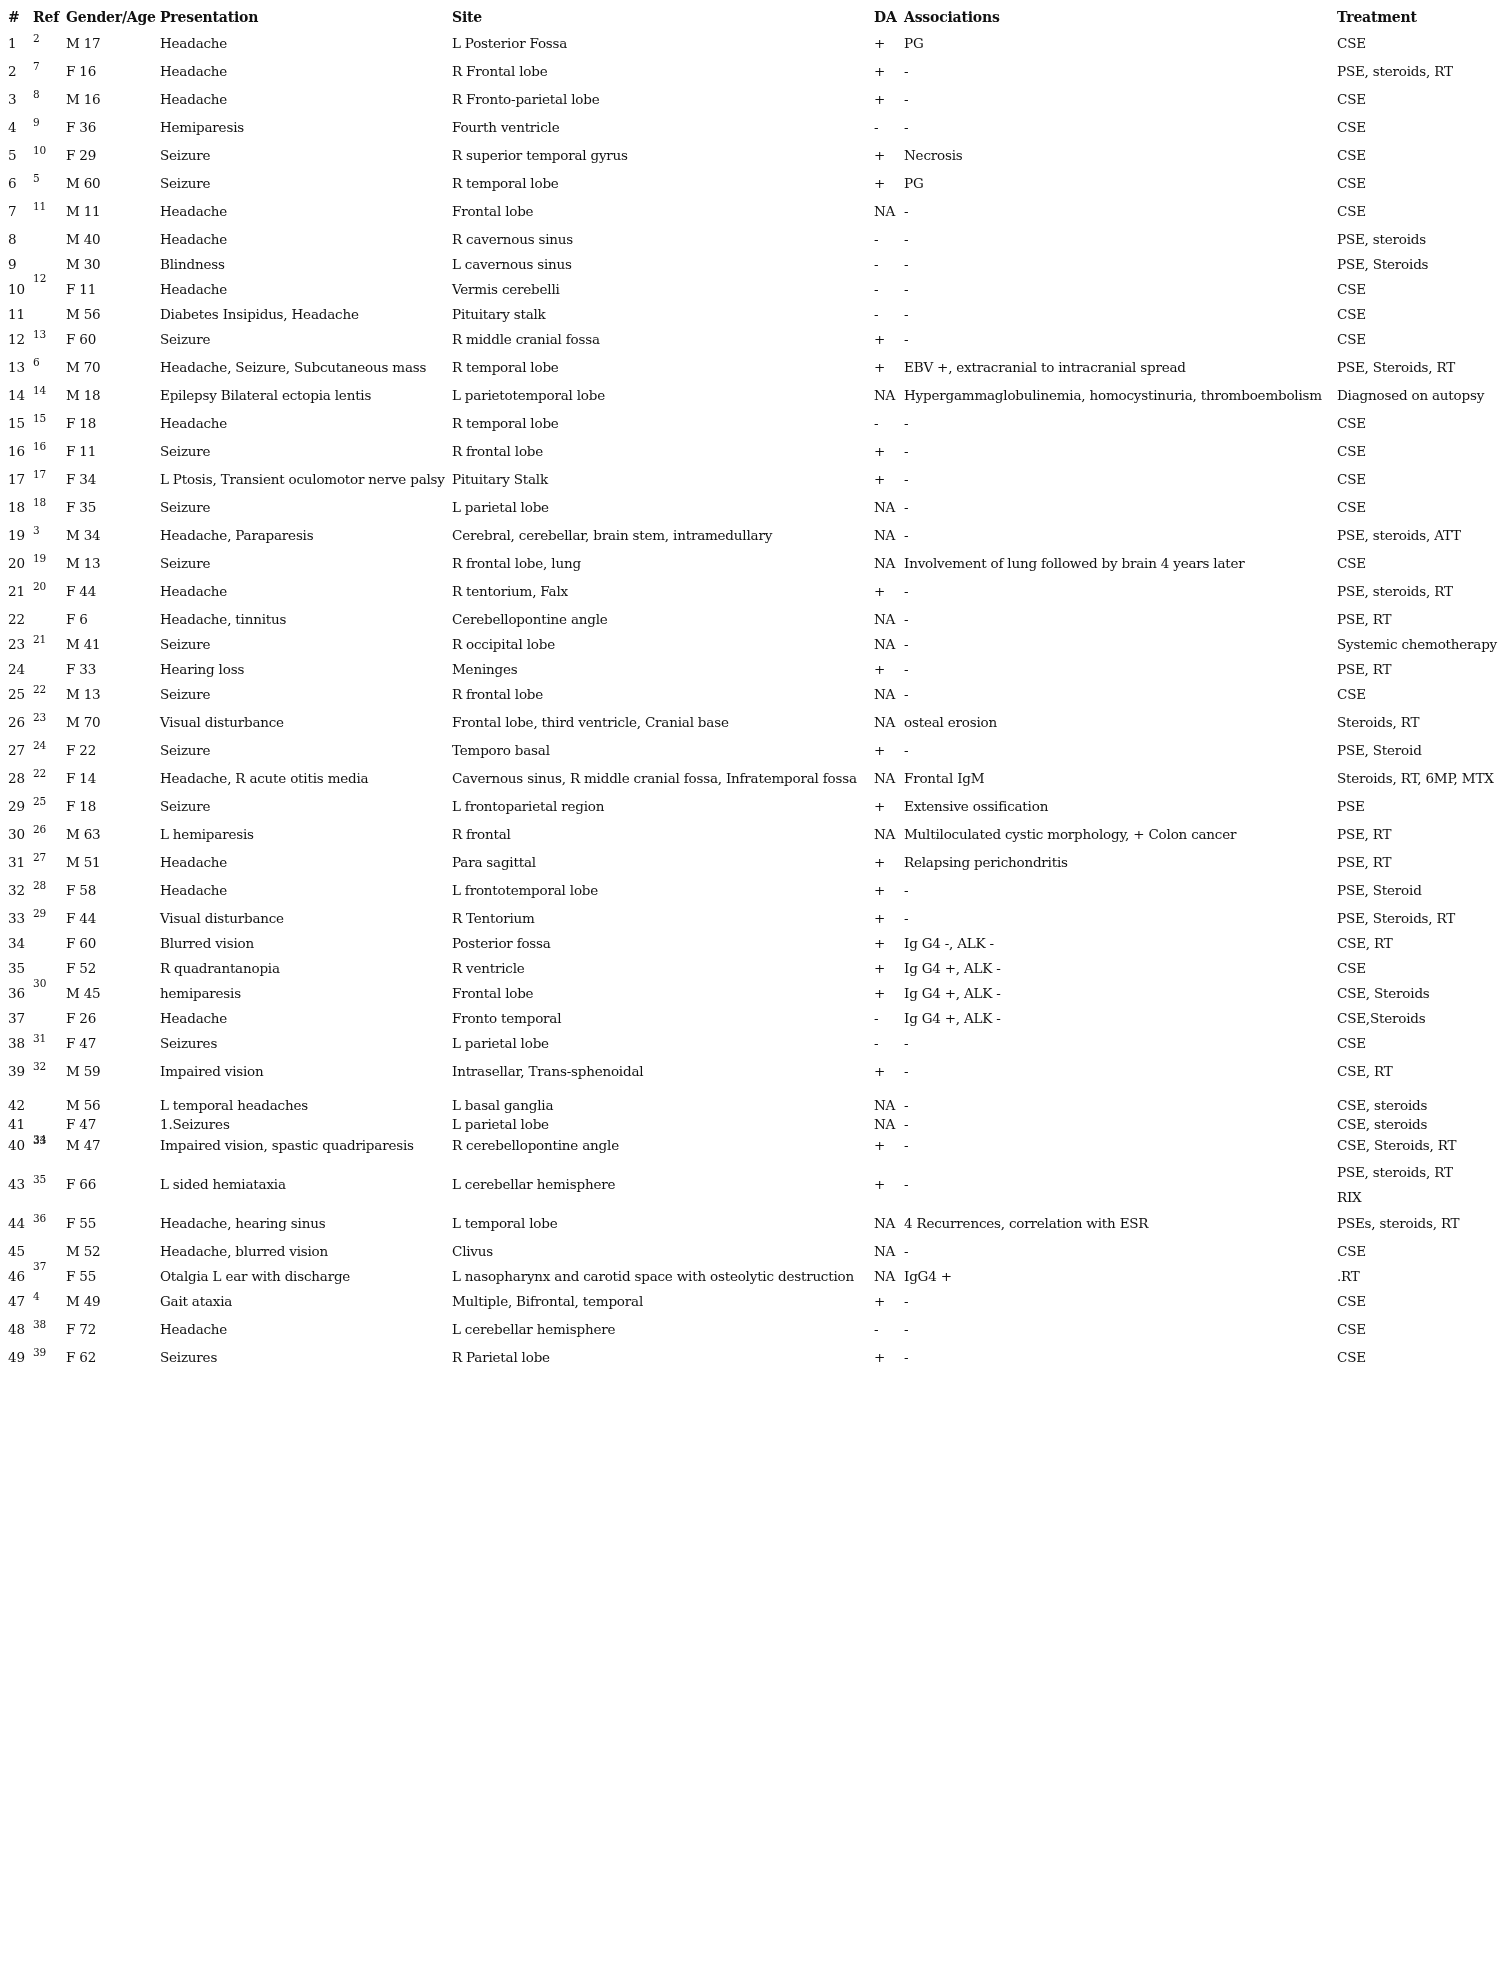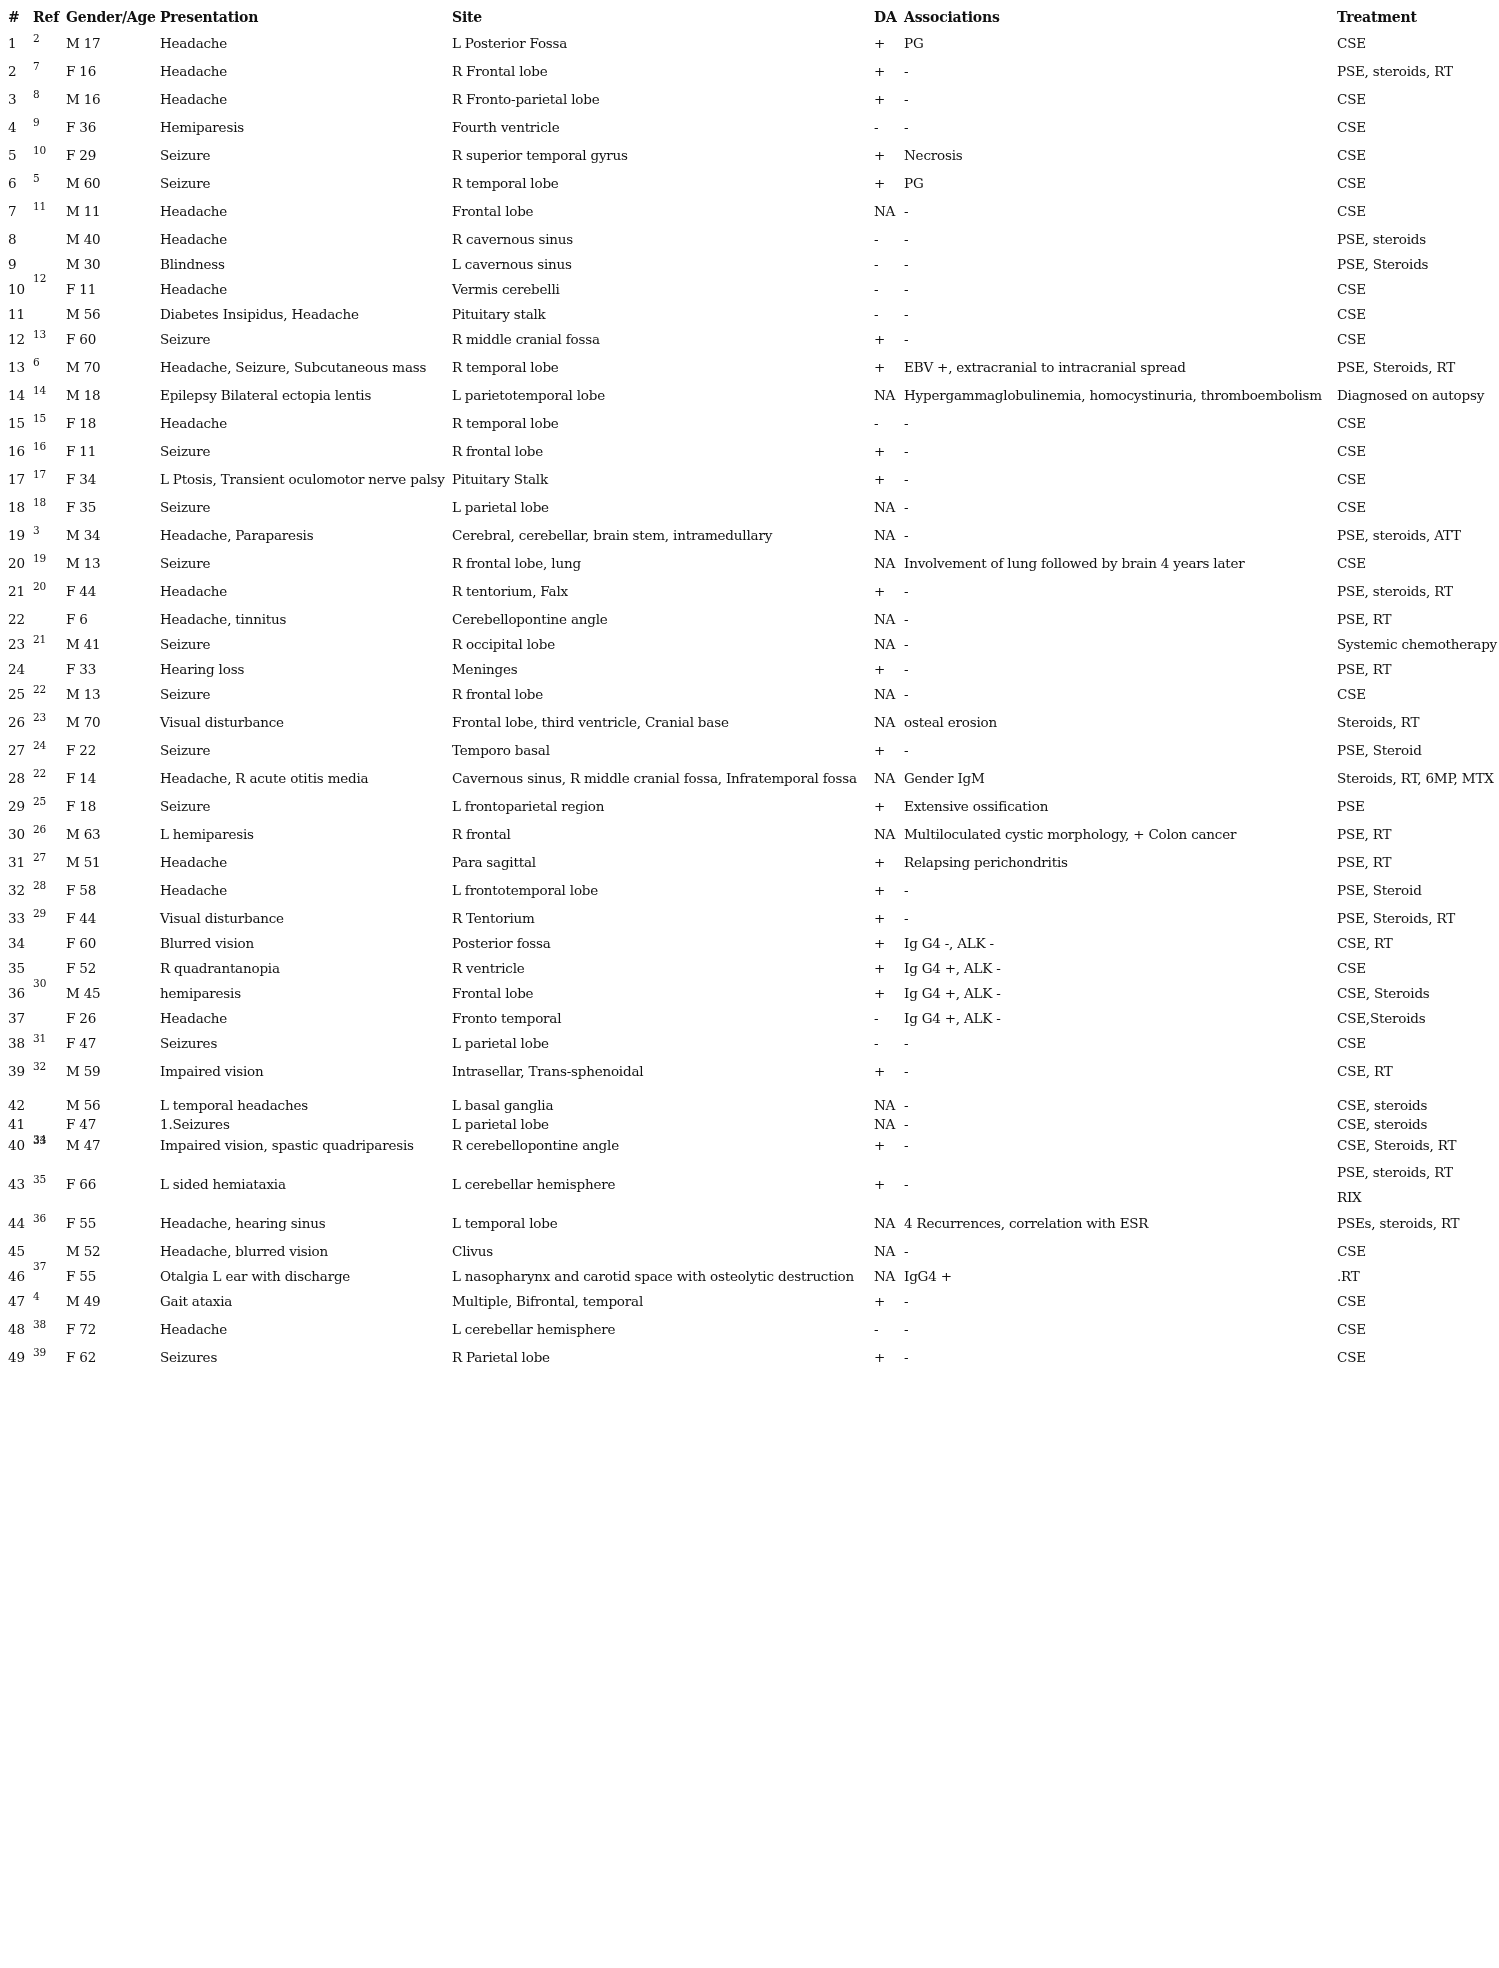--- a/index.html
+++ b/index.html
@@ -305,21 +305,21 @@
         <span class="cell c-assoc">-</span>
         <span class="cell c-treat">PSE, Steroid</span>
       </div>
       <div class="row" style="top: 765px;">
         <span class="cell c-num">28</span>
         <span class="cell c-ref">22</span>
         <span class="cell c-ga">F 14</span>
         <span class="cell c-pres">Headache, R acute otitis media</span>
         <span class="cell c-site">Cavernous sinus, R middle cranial fossa, Infratemporal fossa</span>
         <span class="cell c-da">NA</span>
-        <span class="cell c-assoc">Gender IgM</span>
+        <span class="cell c-assoc">Frontal IgM</span>
         <span class="cell c-treat">Steroids, RT, 6MP, MTX</span>
       </div>
       <div class="row" style="top: 793px;">
         <span class="cell c-num">29</span>
         <span class="cell c-ref">25</span>
         <span class="cell c-ga">F 18</span>
         <span class="cell c-pres">Seizure</span>
         <span class="cell c-site">L frontoparietal region</span>
         <span class="cell c-da">+</span>
         <span class="cell c-assoc">Extensive ossification</span>

